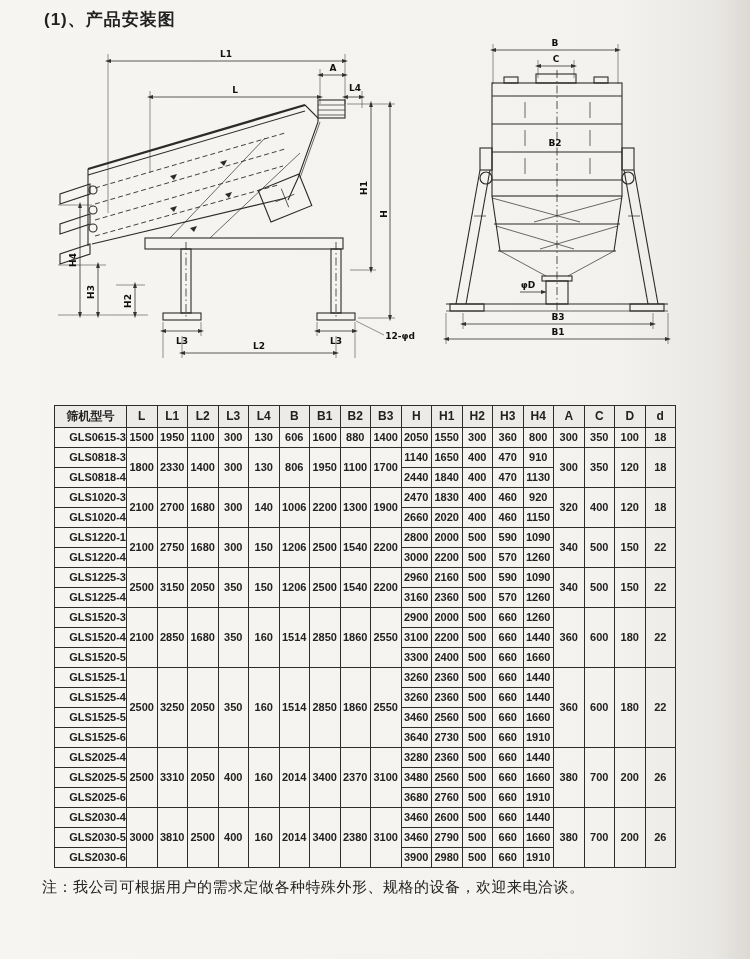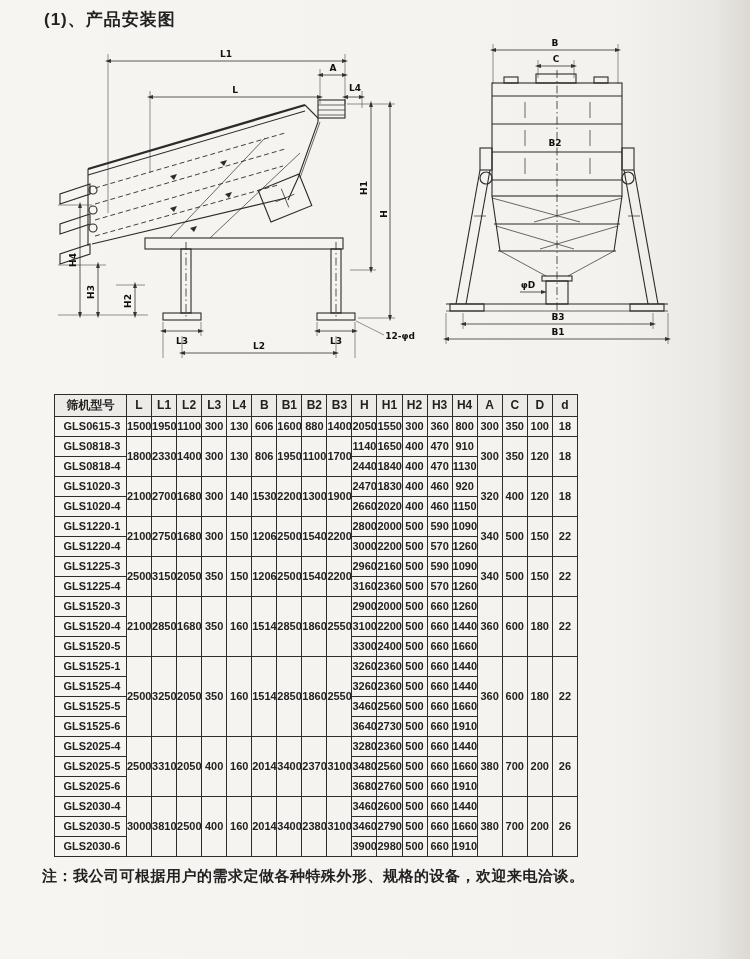--- a/index.html
+++ b/index.html
@@ -23,32 +23,32 @@
   .thick{stroke-width:2.3;}
   .thin{stroke-width:.7;}
   .dash{stroke-dasharray:5 3;stroke-width:.9;}
   .dashdot{stroke-dasharray:8 3 1.5 3;stroke-width:.8;}
   .dim{stroke:#333;stroke-width:.8;fill:none;}
   .ext{stroke:#4a4a4a;stroke-width:.6;fill:none;}
   .fillc{fill:#2b2b2b;}
   text.dlabel{font:bold 9px "DejaVu Sans",sans-serif;fill:#111;text-anchor:middle;}
 
   table.dims{
-    border-collapse:collapse;table-layout:fixed;width:524px;
-    margin:6px 0 0 54px;background:transparent;
+    border-collapse:collapse;table-layout:fixed;width:622px;
+    margin:17px 0 0 54px;background:transparent;
   }
   table.dims th,table.dims td{
     border:1px solid #2e2d2b;text-align:center;vertical-align:middle;
     font-size:11px;font-weight:bold;color:#222;
     height:19px;line-height:13px;padding:0;overflow:hidden;white-space:nowrap;
   }
   table.dims th{height:21px;background:#edebe7;font-size:12px;}
-  table.dims td.model{text-align:center;padding-left:3px;font-size:11px;letter-spacing:0;}
+  table.dims td.model{text-align:right;padding-left:3px;font-size:11px;letter-spacing:0;}
   .note{
-    font-family:"Liberation Serif",serif;font-size:15px;font-weight:bold;color:#222;
+    font-family:"Liberation Serif",serif;font-size:15px;font-weight:normal;color:#222;
     margin:10px 0 0 42px;letter-spacing:.5px;
   }
 </style>
 </head>
 <body>
 
 <div class="page">
 
   <div class="sec-title">(1)、产品安装图</div>
 
@@ -340,21 +340,21 @@
           <td>470</td>
           <td>1130</td>
         </tr>
         <tr>
           <td class="model">GLS1020-3</td>
           <td rowspan="2">2100</td>
           <td rowspan="2">2700</td>
           <td rowspan="2">1680</td>
           <td rowspan="2">300</td>
           <td rowspan="2">140</td>
-          <td rowspan="2">1530</td>
+          <td rowspan="2">1006</td>
           <td rowspan="2">2200</td>
           <td rowspan="2">1300</td>
           <td rowspan="2">1900</td>
           <td>2470</td>
           <td>1830</td>
           <td>400</td>
           <td>460</td>
           <td>920</td>
           <td rowspan="2">320</td>
           <td rowspan="2">400</td>

